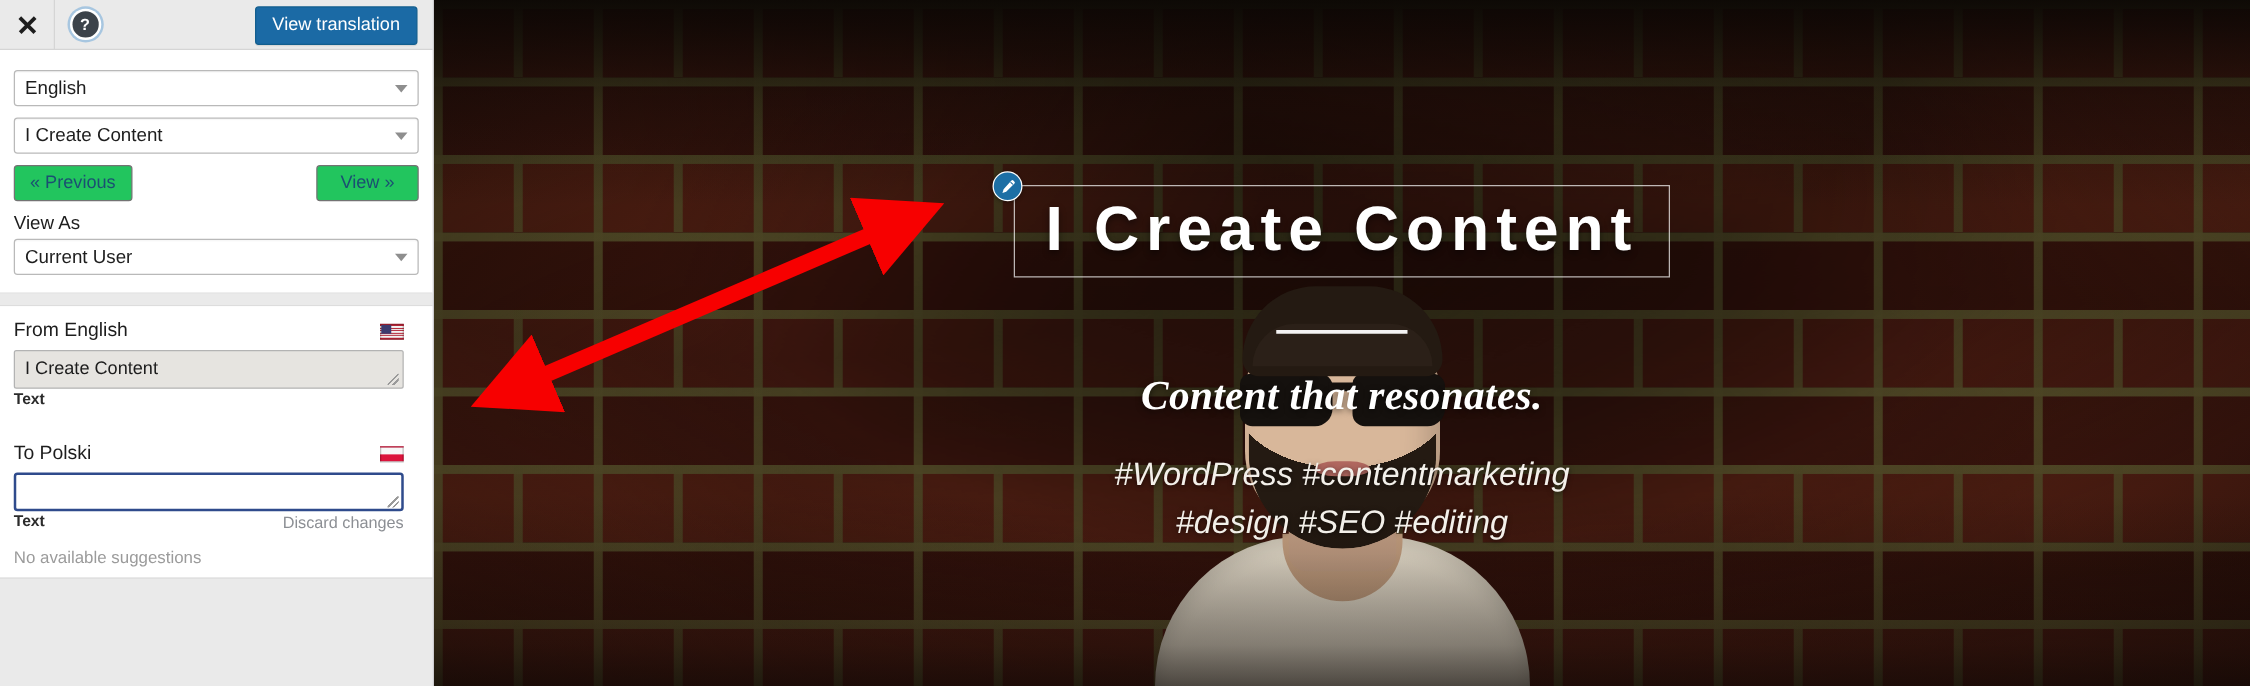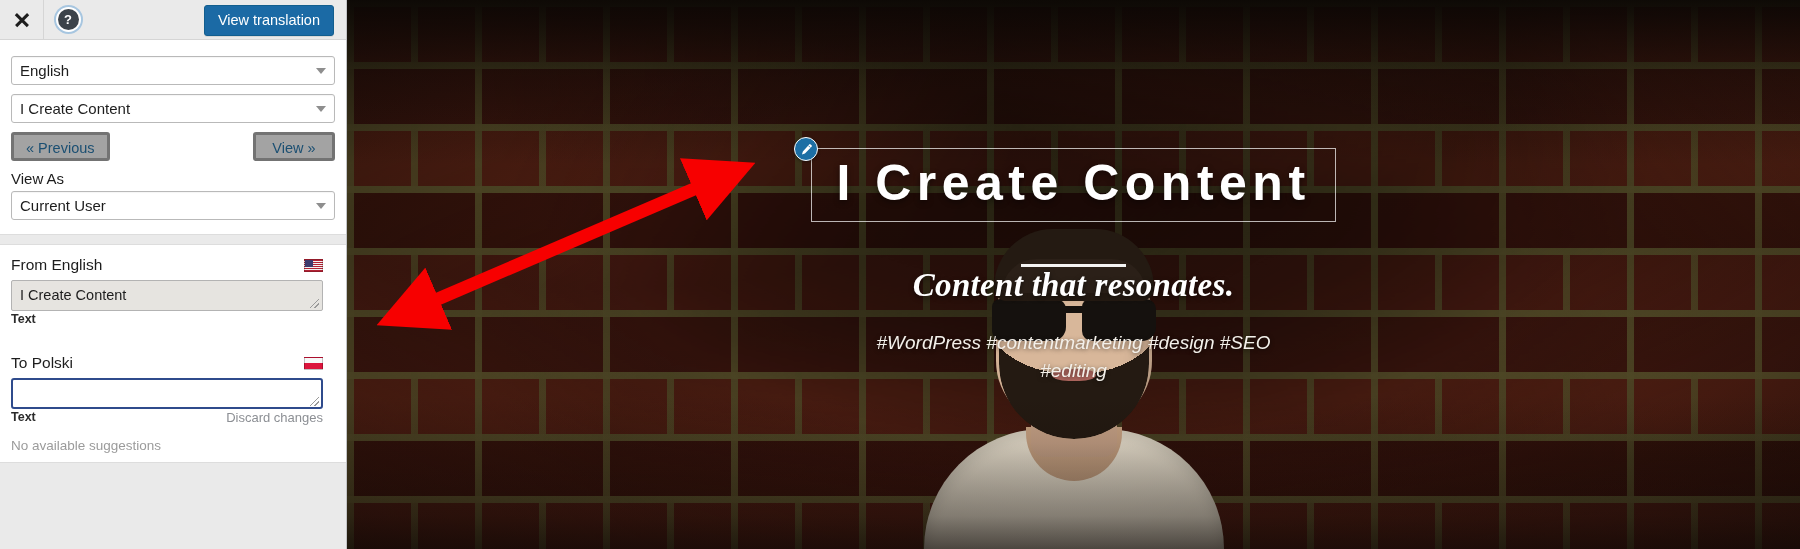--- a/index.html
+++ b/index.html
@@ -89,22 +89,22 @@
     width: 0; height: 0;
     border-left: 5px solid transparent;
     border-right: 5px solid transparent;
     border-top: 6px solid #8e8e8e;
     pointer-events: none;
   }
 
   .nav-row { display: flex; justify-content: space-between; margin-top: 7px; }
   .nav-btn {
     min-width: 82px; height: 29px;
-    border: 3px solid #737373; border-radius: 3px;
-    background: #a3a3a3; color: #1b4f72;
+    border: 1px solid #737373; border-radius: 3px;
+    background: #22c55e; color: #1b4f72;
     font-size: 14.5px; line-height: 27px;
     padding: 0 12px; text-align: center; cursor: pointer;
   }
 
   .field-label {
     font-size: 15px; color: #1d1d1d;
     margin: 9px 0 4px 0; display: block;
   }
   .view-as-select { margin-bottom: 0; }
 
@@ -322,25 +322,25 @@
     box-shadow: 0 1px 3px rgba(0,0,0,.4);
   }
   .hr-line {
     width: 105px; height: 3px; background: #fff;
     margin-top: 42px; opacity: .95;
   }
   .tagline {
     font-family: "Liberation Serif", serif;
     font-style: italic; font-weight: bold;
     font-size: 33px; color: #fff;
-    letter-spacing: .3px;
+    margin-top: 32px; letter-spacing: .3px;
     text-shadow: 0 2px 5px rgba(0,0,0,.5);
   }
   .hashtags {
-    font-size: 19px; font-style: italic; color: #f3f0ea;
+    font-size: 26px; font-style: italic; color: #f3f0ea;
     margin-top: 25px; text-align: center; line-height: 1.45;
     text-shadow: 0 1px 4px rgba(0,0,0,.55);
     max-width: 420px;
   }
 
   
   .arrow-svg {
     position: absolute; left: 0; top: 0;
     width: 100%; height: 100%;
     z-index: 9; pointer-events: none;

